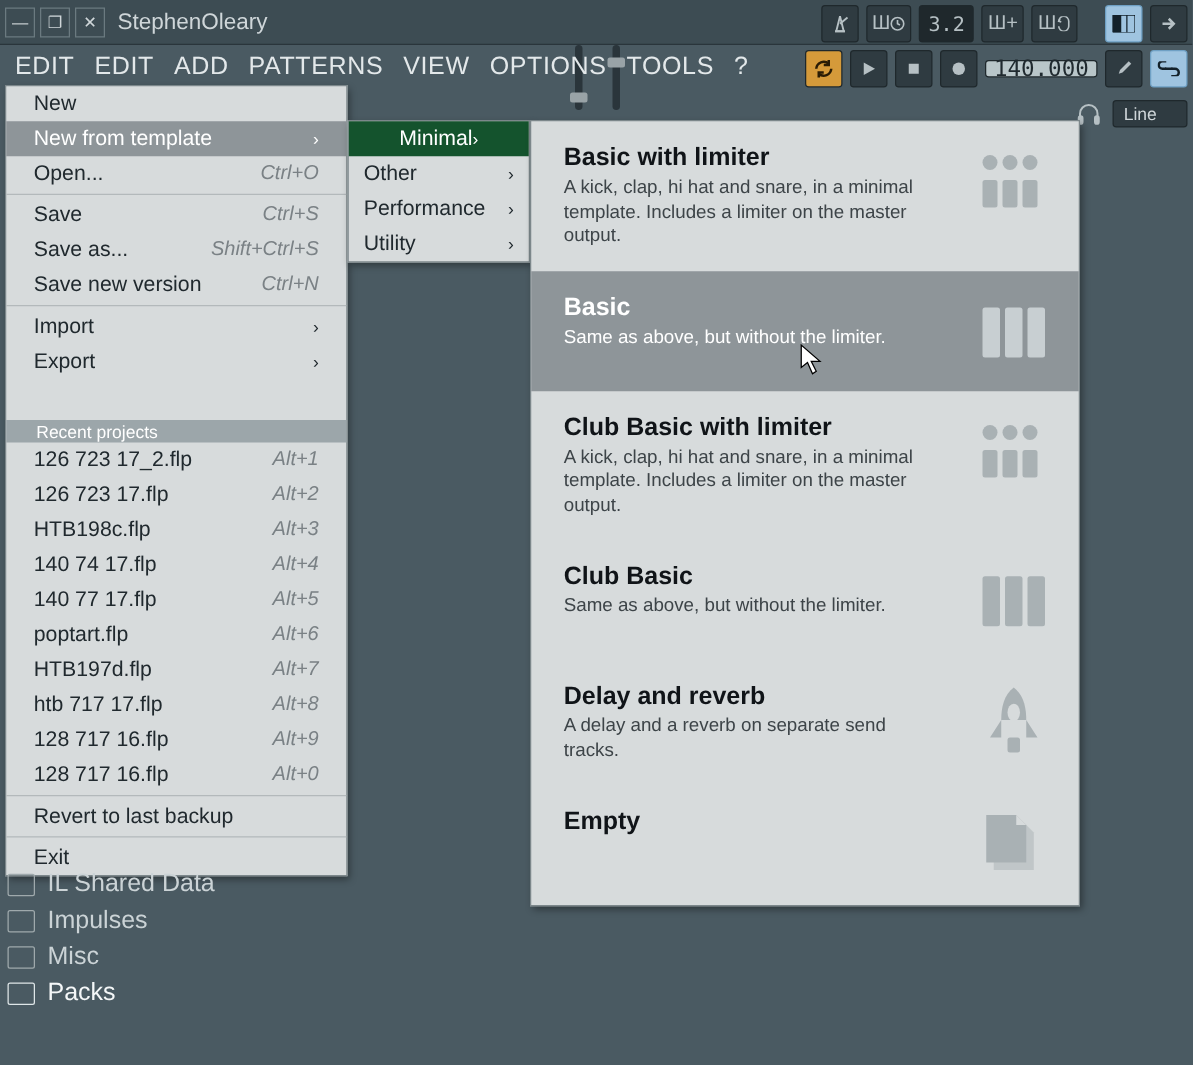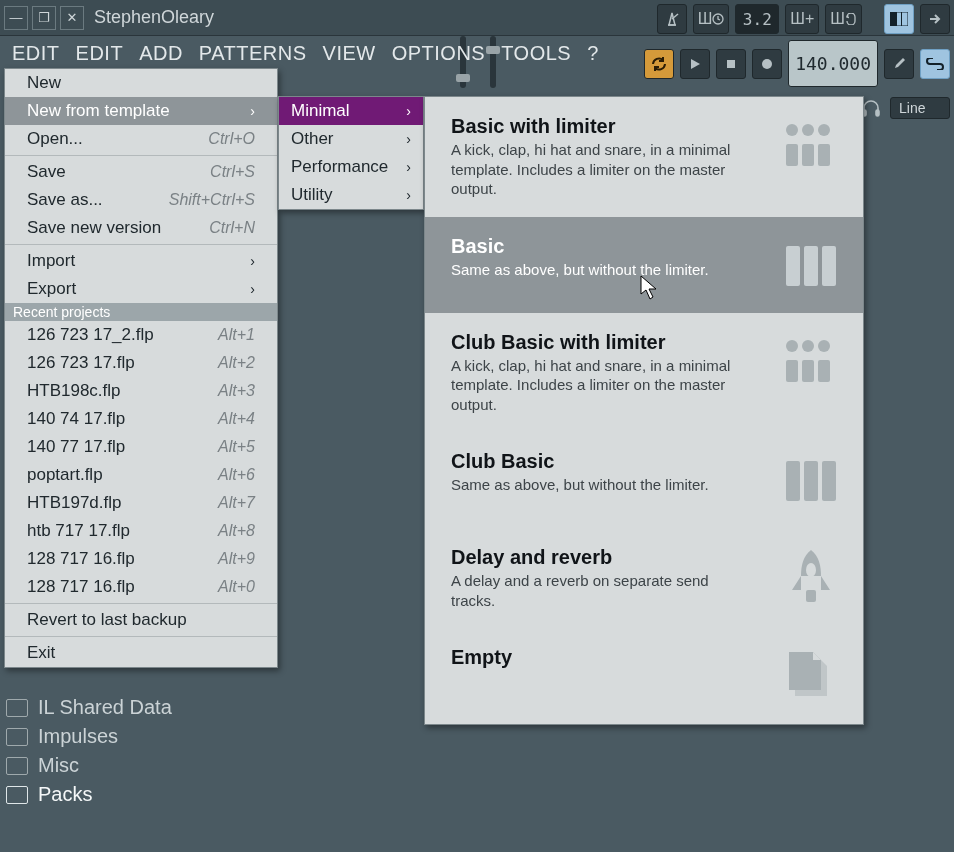--- a/index.html
+++ b/index.html
@@ -9,42 +9,42 @@
   .titlebar { height: 36px; background: #3d4c53; display: flex; align-items: center; padding-left: 4px; color: #cfd6d9; border-bottom: 1px solid #2a353b; }
   .winbtn { width: 24px; height: 24px; border: 1px solid #6b7a80; margin-right: 4px; display: flex; align-items: center; justify-content: center; font-size: 13px; color: #cfd6d9; }
   .title  { margin-left: 6px; font-size: 18px; }
   .titlebar-spacer { flex: 1; }
 
   
   .toolbar-right { position: absolute; right: 4px; top: 4px; display: flex; flex-direction: column; gap: 6px; align-items: flex-end; }
   .tool-row { display: flex; gap: 6px; align-items: center; }
   .tool-btn { height: 30px; min-width: 30px; background: #2f3b41; border: 1px solid #1f282c; border-radius: 3px; display: flex; align-items: center; justify-content: center; color: #b6c0c4; font-size: 16px; padding: 0 4px; }
   .tool-btn.active { background: #9fc4e0; border-color: #6fa0c4; color: #13212a; }
-  .tempo-box { height: 47px; background: #b9c6c9; border: 1px solid #1f282c; border-radius: 3px; padding: 0 6px; display: flex; align-items: center; font-family: monospace; font-size: 18px; color: #202a2f; }
+  .tempo-box { height: 14px; background: #b9c6c9; border: 1px solid #1f282c; border-radius: 3px; padding: 0 6px; display: flex; align-items: center; font-family: monospace; font-size: 18px; color: #202a2f; }
   .headphones-row { display: flex; align-items: flex-start; gap: 8px; color: #b6c0c4; margin-top: 4px; }
   .line-box { background: #2f3b41; border: 1px solid #1f282c; border-radius: 3px; padding: 2px 8px; color: #cfd6d9; font-size: 14px; width: 60px; }
 
   
   .menubar { position: absolute; top: 38px; left: 4px; display: flex; gap: 16px; padding: 4px 8px 0 8px; }
   .menu-item { color: #e3e8ea; font-size: 20px; font-weight: 400; letter-spacing: .5px; cursor: default; }
 
   
   .file-menu { position: absolute; top: 68px; left: 4px; width: 274px; background: #d7dbdc; border: 1px solid #7c878b; box-shadow: 2px 3px 6px rgba(0,0,0,.4); }
   .file-row  { display: flex; align-items: center; justify-content: space-between; padding: 4px 22px; font-size: 17px; color: #20292e; position: relative; }
   .file-row.highlight { background: #8e9599; color: #fff; }
   .file-row.highlight .key, .file-row.highlight .chev { color: #fff; }
   .file-row .key { color: #7a8185; font-style: italic; font-size: 16px; }
   .file-row .chev { color: #20292e; font-size: 14px; }
   .menu-sep { border-top: 1px solid #b3b9bb; margin: 2px 0; }
-  .section-head { background: #9ca6aa; color: #fff; font-size: 14px; padding: 1px 8px; }
+  .section-head { background: #9ca6aa; color: #fff; font-size: 14px; padding: 1px 24px; margin-top: 33px; }
 
   
   .sub-menu { position: absolute; top: 96px; left: 278px; width: 146px; background: #d7dbdc; border: 1px solid #7c878b; box-shadow: 2px 3px 6px rgba(0,0,0,.4); }
   .sub-row { display: flex; align-items: center; justify-content: space-between; padding: 4px 12px; font-size: 17px; color: #20292e; }
-  .sub-row.highlight { background: #701a75; color: #fff; }
+  .sub-row.highlight { background: #14532d; color: #fff; justify-content: center; }
   .sub-row .chev { font-size: 14px; }
 
   
   .templates { position: absolute; top: 96px; left: 424px; width: 440px; background: #d7dbdc; border: 1px solid #7c878b; box-shadow: 2px 3px 6px rgba(0,0,0,.4); padding: 0; }
   .tpl-item  { display: flex; align-items: flex-start; justify-content: space-between; padding: 18px 22px 18px 26px; }
   .tpl-item.highlight { background: #8e9599; color: #fff; }
   .tpl-item.highlight .tpl-title, .tpl-item.highlight .tpl-desc { color: #fff; }
   .tpl-text { max-width: 300px; }
   .tpl-title { font-size: 20px; font-weight: 600; color: #101418; margin-bottom: 2px; }
   .tpl-desc  { font-size: 15px; color: #3d4448; line-height: 1.3; }

